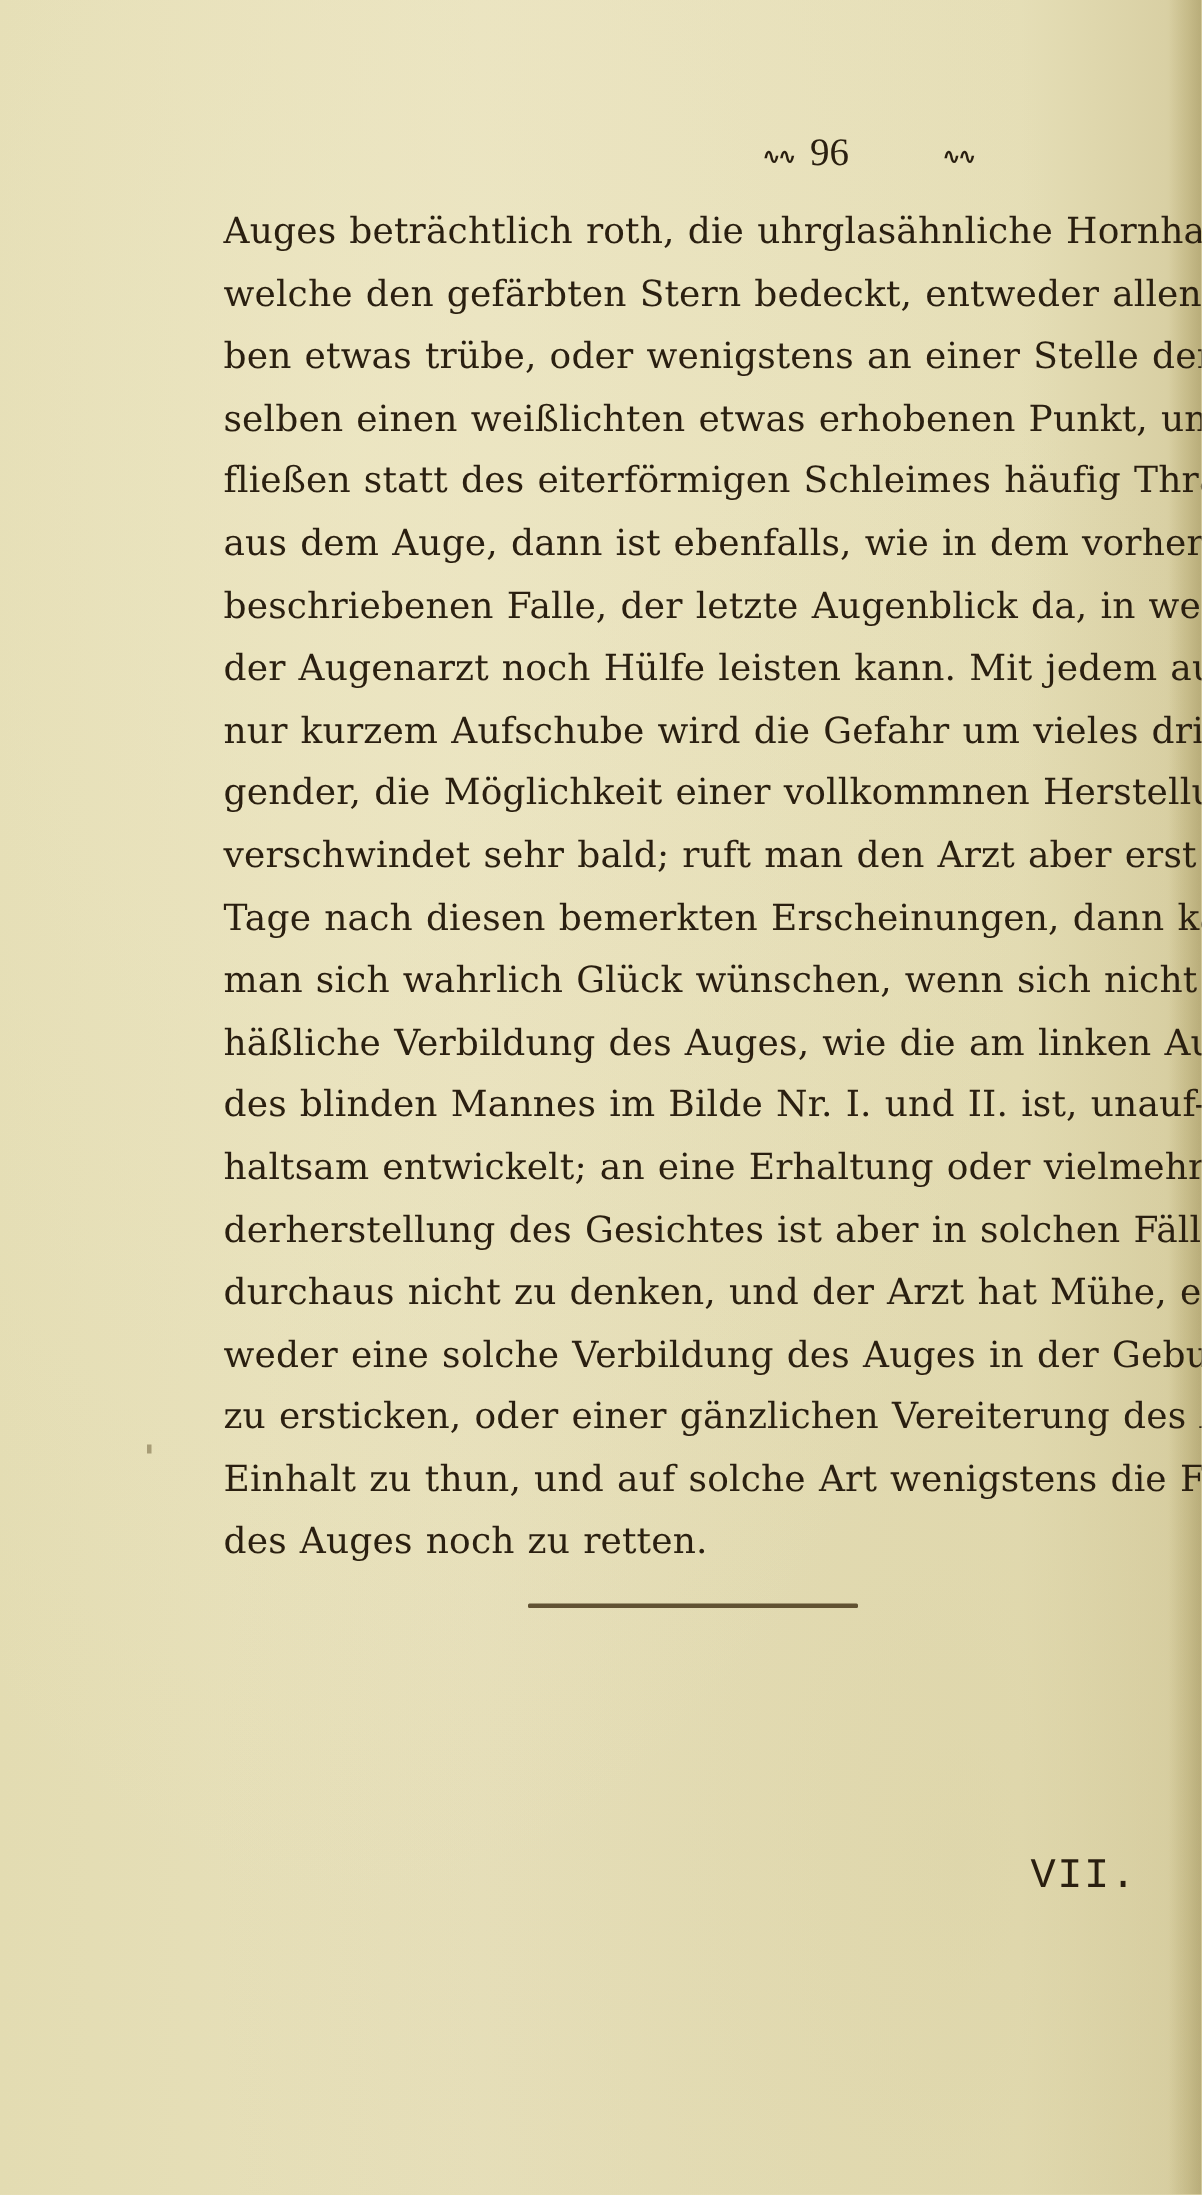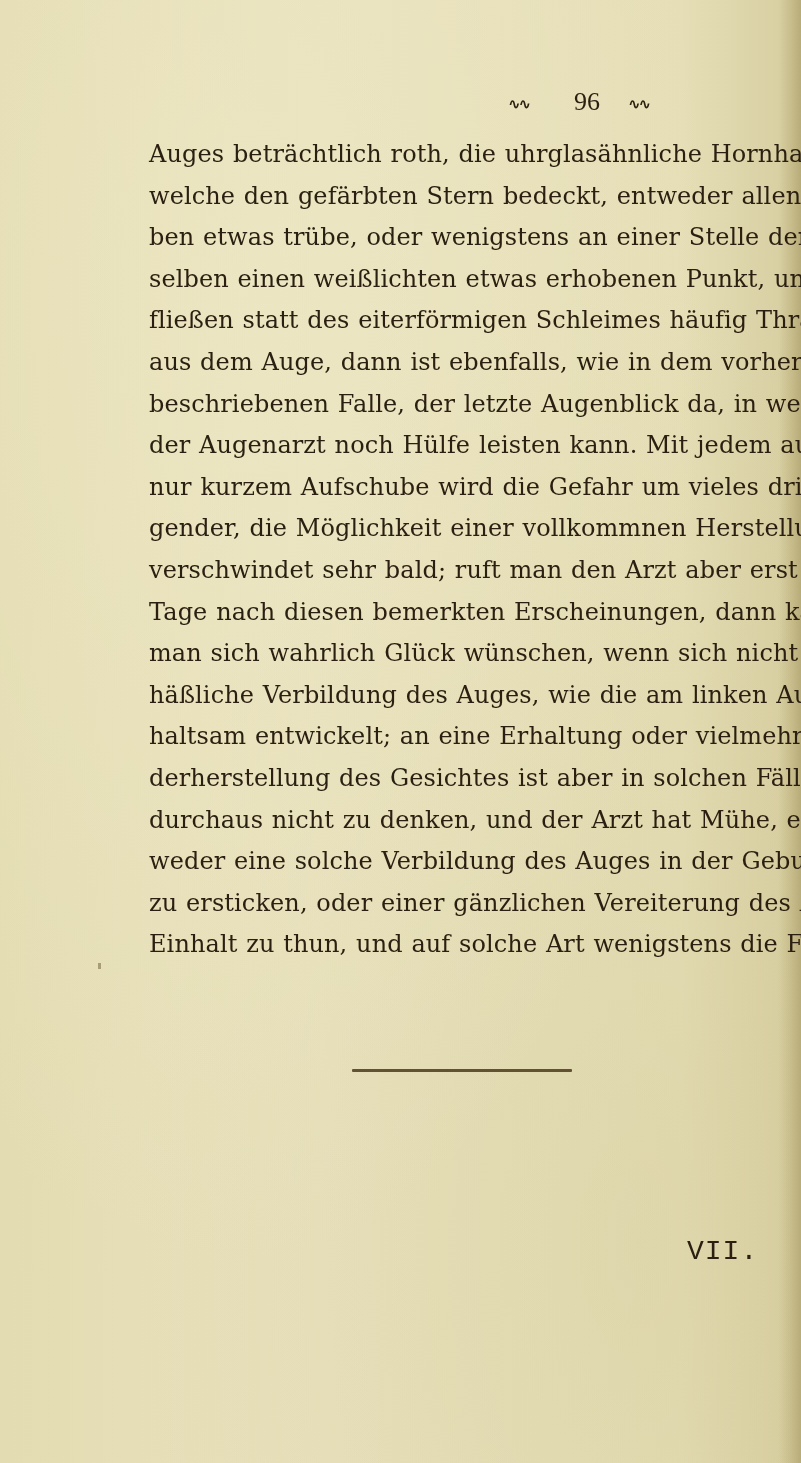--- a/index.html
+++ b/index.html
@@ -40,21 +40,21 @@
       font-size: 15px;
       font-weight: bold;
       letter-spacing: -2px;
       color: #2a1f10;
       top: 12px;
     }
     .ornament-left { left: 508px; }
     .ornament-right { left: 628px; }
     .page-number {
       position: absolute;
-      left: 574px;
+      left: 540px;
       top: 4px;
       font-size: 26px;
       font-family: "Liberation Serif", serif;
       color: #2a1f10;
     }
     .body-text {
       position: absolute;
       top: 134px;
       left: 149px;
       width: 570px;
@@ -121,25 +121,27 @@
   <span class="line">fließen statt des eiterförmigen Schleimes häufig Thränen</span>
   <span class="line">aus dem Auge, dann ist ebenfalls, wie in dem vorher-</span>
   <span class="line">beschriebenen Falle, der letzte Augenblick da, in welchem</span>
   <span class="line">der Augenarzt noch Hülfe leisten kann. Mit jedem auch</span>
   <span class="line">nur kurzem Aufschube wird die Gefahr um vieles drin-</span>
   <span class="line">gender, die Möglichkeit einer vollkommnen Herstellung</span>
   <span class="line">verschwindet sehr bald; ruft man den Arzt aber erst ein paar</span>
   <span class="line">Tage nach diesen bemerkten Erscheinungen, dann kann</span>
   <span class="line">man sich wahrlich Glück wünschen, wenn sich nicht eine</span>
   <span class="line">häßliche Verbildung des Auges, wie die am linken Auge</span>
+  <span class="line">des blinden Mannes im Bilde Nr. I. und II. ist, unauf-</span>
   <span class="line">haltsam entwickelt; an eine Erhaltung oder vielmehr Wie-</span>
   <span class="line">derherstellung des Gesichtes ist aber in solchen Fällen</span>
   <span class="line">durchaus nicht zu denken, und der Arzt hat Mühe, ent-</span>
   <span class="line">weder eine solche Verbildung des Auges in der Geburt</span>
   <span class="line">zu ersticken, oder einer gänzlichen Vereiterung des Auges</span>
   <span class="line">Einhalt zu thun, und auf solche Art wenigstens die Form</span>
+  <span class="line last">des Auges noch zu retten.</span>
 </div>
 
 <div class="stray-mark"></div>
 
 <div class="rule"></div>
 
 <div class="catchword">VII.</div>
 
 </body></html>

